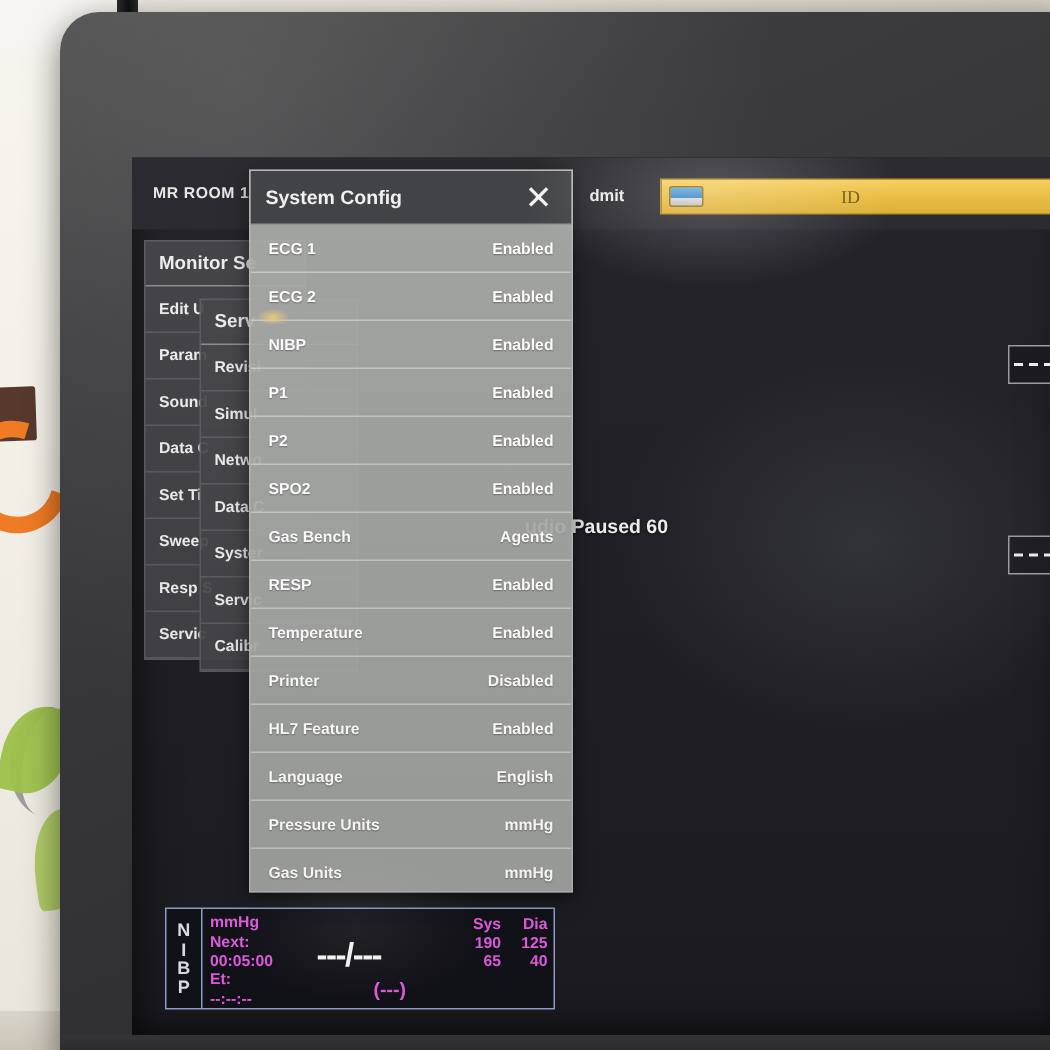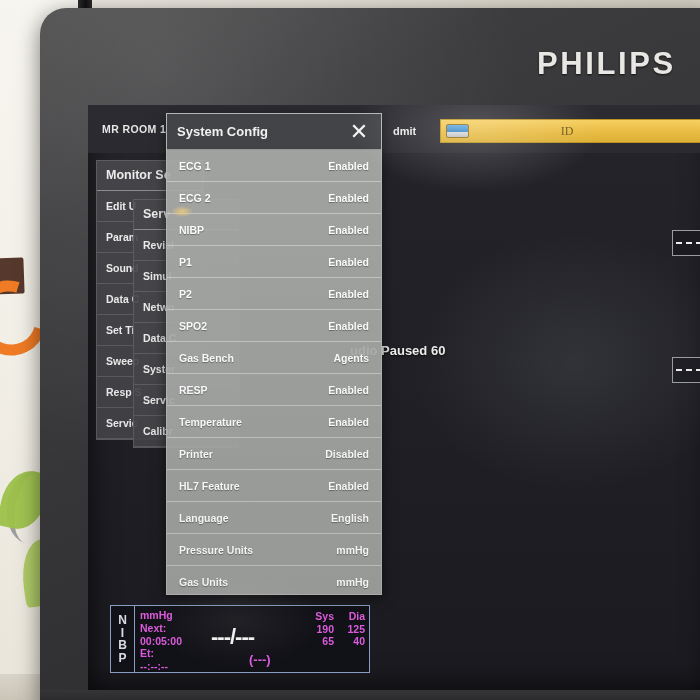--- a/index.html
+++ b/index.html
@@ -245,21 +245,20 @@
   <div class="bg-brown-square"></div>
   <div class="bg-orange-c"></div>
   <div class="bg-gray-stroke"></div>
   <div class="bg-green-leaf"></div>
   <div class="bg-green-leaf2"></div>
   <div class="bg-floor"></div>
   <div class="bg-pole"></div>
 
   <div class="monitor">
     <div class="monitor-inner-shade"></div>
-    <div class="brand">PHILIPS</div>
 
     <div class="screen">
 
       <div class="top-bar">
         <div class="room-label">MR ROOM 1</div>
         <div class="admit-label">dmit</div>
         <div class="id-bar">
           <div class="id-chip"></div>
           <div class="id-text">ID</div>
         </div>

